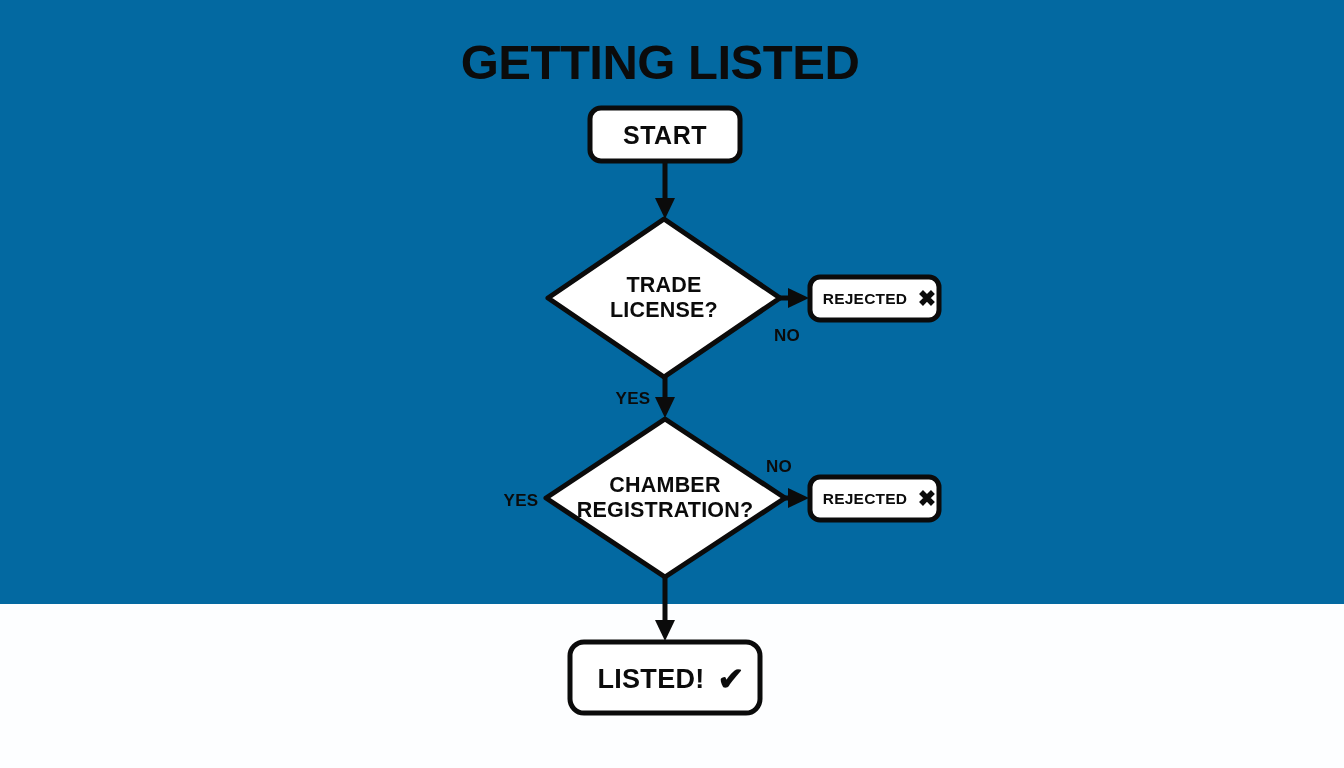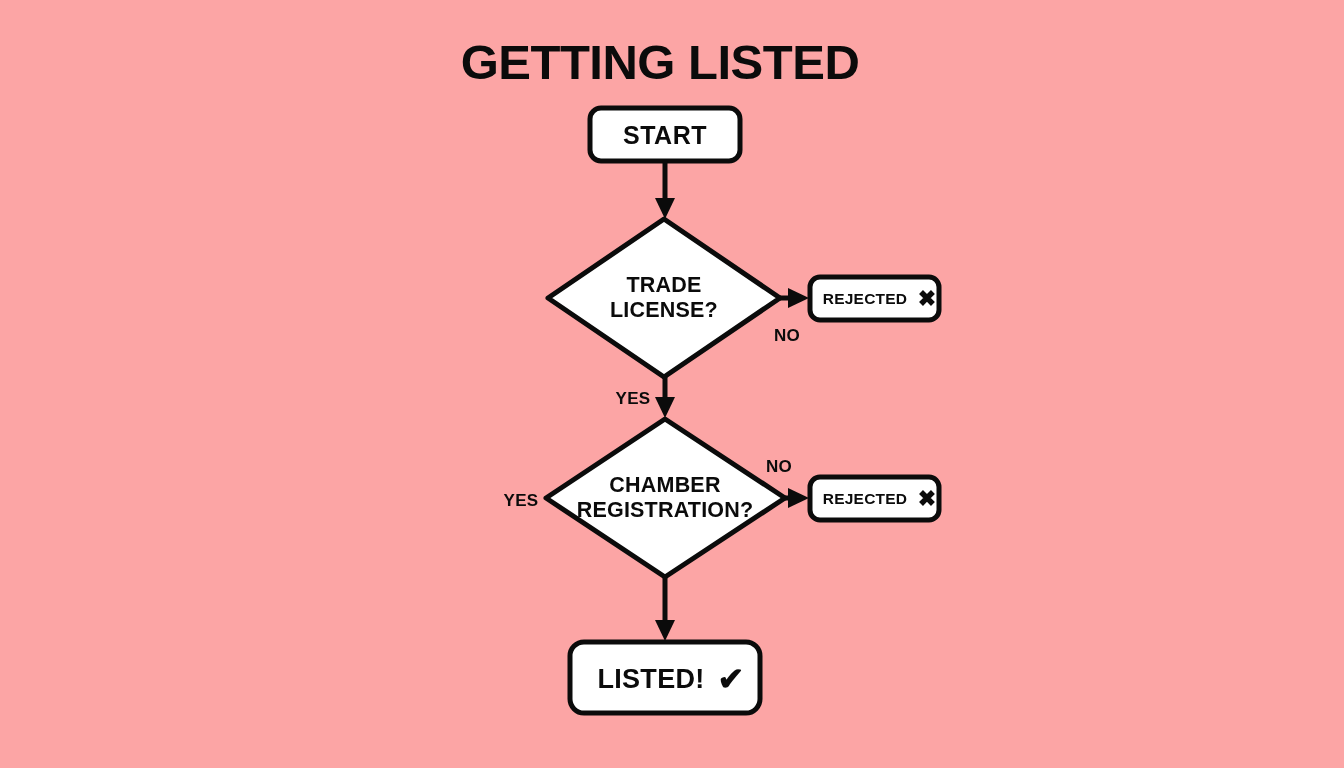--- a/index.html
+++ b/index.html
@@ -9,22 +9,22 @@
   body {
     width: 1344px;
     height: 768px;
     background: #fdfeff;
     font-family: "Liberation Sans", sans-serif;
     overflow: hidden;
   }
   #canvas {
     position: relative;
     width: 1344px;
-    height: 768px;
-    background: #fca5a5;
+    height: 604px;
+    background: #0369a1;
   }
   svg.flow {
     position: absolute;
     left: 0;
     top: 0;
     width: 1344px;
     height: 768px;
   }
   .shape-stroke {
     fill: #ffffff;

